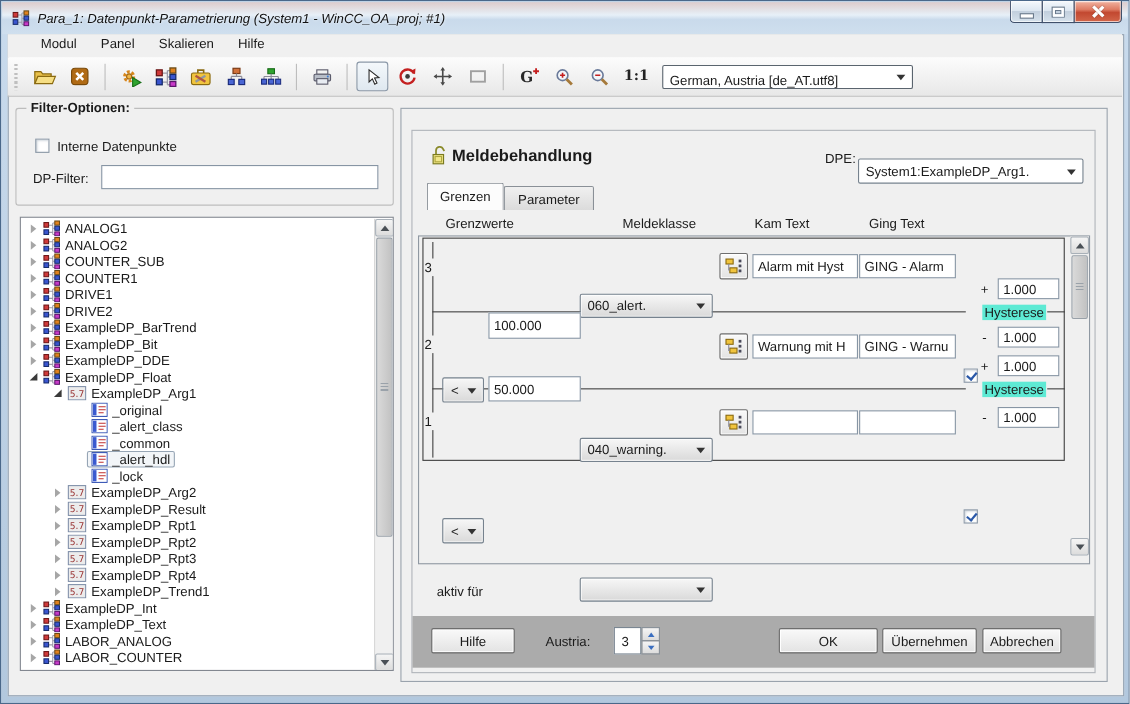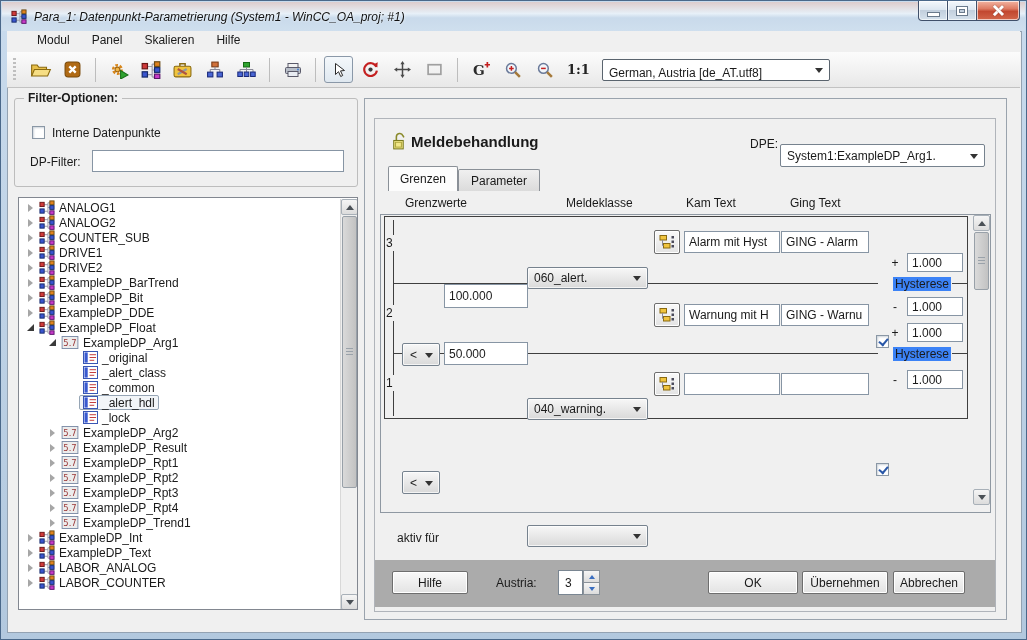--- a/index.html
+++ b/index.html
@@ -90,21 +90,21 @@
     border:1px solid #8a9097; border-bottom:none; border-radius:2px 2px 0 0; }
   .tab.on { left:388px; top:166px; width:70px; height:25px; background:#fcfcfc; z-index:3; }
   .tab.off { left:458px; top:169px; width:82px; height:22px; background:linear-gradient(#f0f0f0,#dbdbdb); }
   .colhdr { position:absolute; top:196px; white-space:nowrap; }
   .viewport { left:380px; top:214px; width:611px; height:299px; border:1px solid #8f98a2; background:#f0f0f0; }
   .alarmbox { left:384px; top:216px; width:584px; height:203px; border:1px solid #3f3f3f; }
   .hline { position:absolute; height:1px; background:#3f3f3f; }
   .vline { position:absolute; width:1px; background:#3f3f3f; }
   .rnum { position:absolute; left:386px; width:13px; background:#f0f0f0; text-align:left; padding:1px 0; z-index:2; }
   .hsign { position:absolute; width:14px; text-align:center; }
-  .hystlab { position:absolute; background:#3b82f6; padding:0 2px; }
+  .hystlab { position:absolute; background:#5eead4; padding:0 2px; }
   .pbtn { position:absolute; width:26px; height:24px; }
 
   .graybar { left:375px; top:560px; width:620px; height:47px; background:#ababab; }
   .spinbox { position:absolute; left:558px; top:570px; width:25px; height:25px; background:#fff; border:1px solid #7a8692;
     display:flex; align-items:center; padding-left:6px; }
   .spbtn { position:absolute; left:583px; width:17px; height:13px; background:linear-gradient(#f5f5f5,#dcdcdc);
     border:1px solid #8a929a; display:flex; align-items:center; justify-content:center; }
   .sp-u { width:0;height:0;border-left:3.5px solid transparent;border-right:3.5px solid transparent;border-bottom:4.5px solid #3a6ec0; }
   .sp-d { width:0;height:0;border-left:3.5px solid transparent;border-right:3.5px solid transparent;border-top:4.5px solid #3a6ec0; }
 </style>
@@ -340,20 +340,36 @@
             <svg width="16" height="15" viewBox="0 0 17 15">
               <path d="M5.5 4.5h4M5.5 11.5h4M9.5 2.5v11M9.5 2.5h2M9.5 7.5h2M9.5 13.5h2" fill="none" stroke="#9a9aa8"></path>
               <rect x="1" y="2" width="4.5" height="4.5" fill="#cf3a3a" stroke="#6a1515"></rect>
               <rect x="1" y="9" width="4.5" height="4.5" fill="#3a55cf" stroke="#152a6a"></rect>
               <rect x="11.5" y="0.5" width="4.5" height="4" fill="#e0821e" stroke="#6a4a15"></rect>
               <rect x="11.5" y="5.5" width="4.5" height="4" fill="#3a55cf" stroke="#152a6a"></rect>
               <rect x="11.5" y="11" width="4.5" height="3.8" fill="#c83ac8" stroke="#5a156a"></rect>
             </svg>
           </span>
           <span class="tlabel">COUNTER_SUB</span>
+        </span>
+      </div>
+    <div class="trow l0">
+        <span class="tri c"></span>
+        <span class="grp">
+          <span class="ticon">
+            <svg width="16" height="15" viewBox="0 0 17 15">
+              <path d="M5.5 4.5h4M5.5 11.5h4M9.5 2.5v11M9.5 2.5h2M9.5 7.5h2M9.5 13.5h2" fill="none" stroke="#9a9aa8"></path>
+              <rect x="1" y="2" width="4.5" height="4.5" fill="#cf3a3a" stroke="#6a1515"></rect>
+              <rect x="1" y="9" width="4.5" height="4.5" fill="#3a55cf" stroke="#152a6a"></rect>
+              <rect x="11.5" y="0.5" width="4.5" height="4" fill="#e0821e" stroke="#6a4a15"></rect>
+              <rect x="11.5" y="5.5" width="4.5" height="4" fill="#3a55cf" stroke="#152a6a"></rect>
+              <rect x="11.5" y="11" width="4.5" height="3.8" fill="#c83ac8" stroke="#5a156a"></rect>
+            </svg>
+          </span>
+          <span class="tlabel">COUNTER1</span>
         </span>
       </div>
     <div class="trow l0">
         <span class="tri c"></span>
         <span class="grp">
           <span class="ticon">
             <svg width="16" height="15" viewBox="0 0 17 15">
               <path d="M5.5 4.5h4M5.5 11.5h4M9.5 2.5v11M9.5 2.5h2M9.5 7.5h2M9.5 13.5h2" fill="none" stroke="#9a9aa8"></path>
               <rect x="1" y="2" width="4.5" height="4.5" fill="#cf3a3a" stroke="#6a1515"></rect>
               <rect x="1" y="9" width="4.5" height="4.5" fill="#3a55cf" stroke="#152a6a"></rect>

